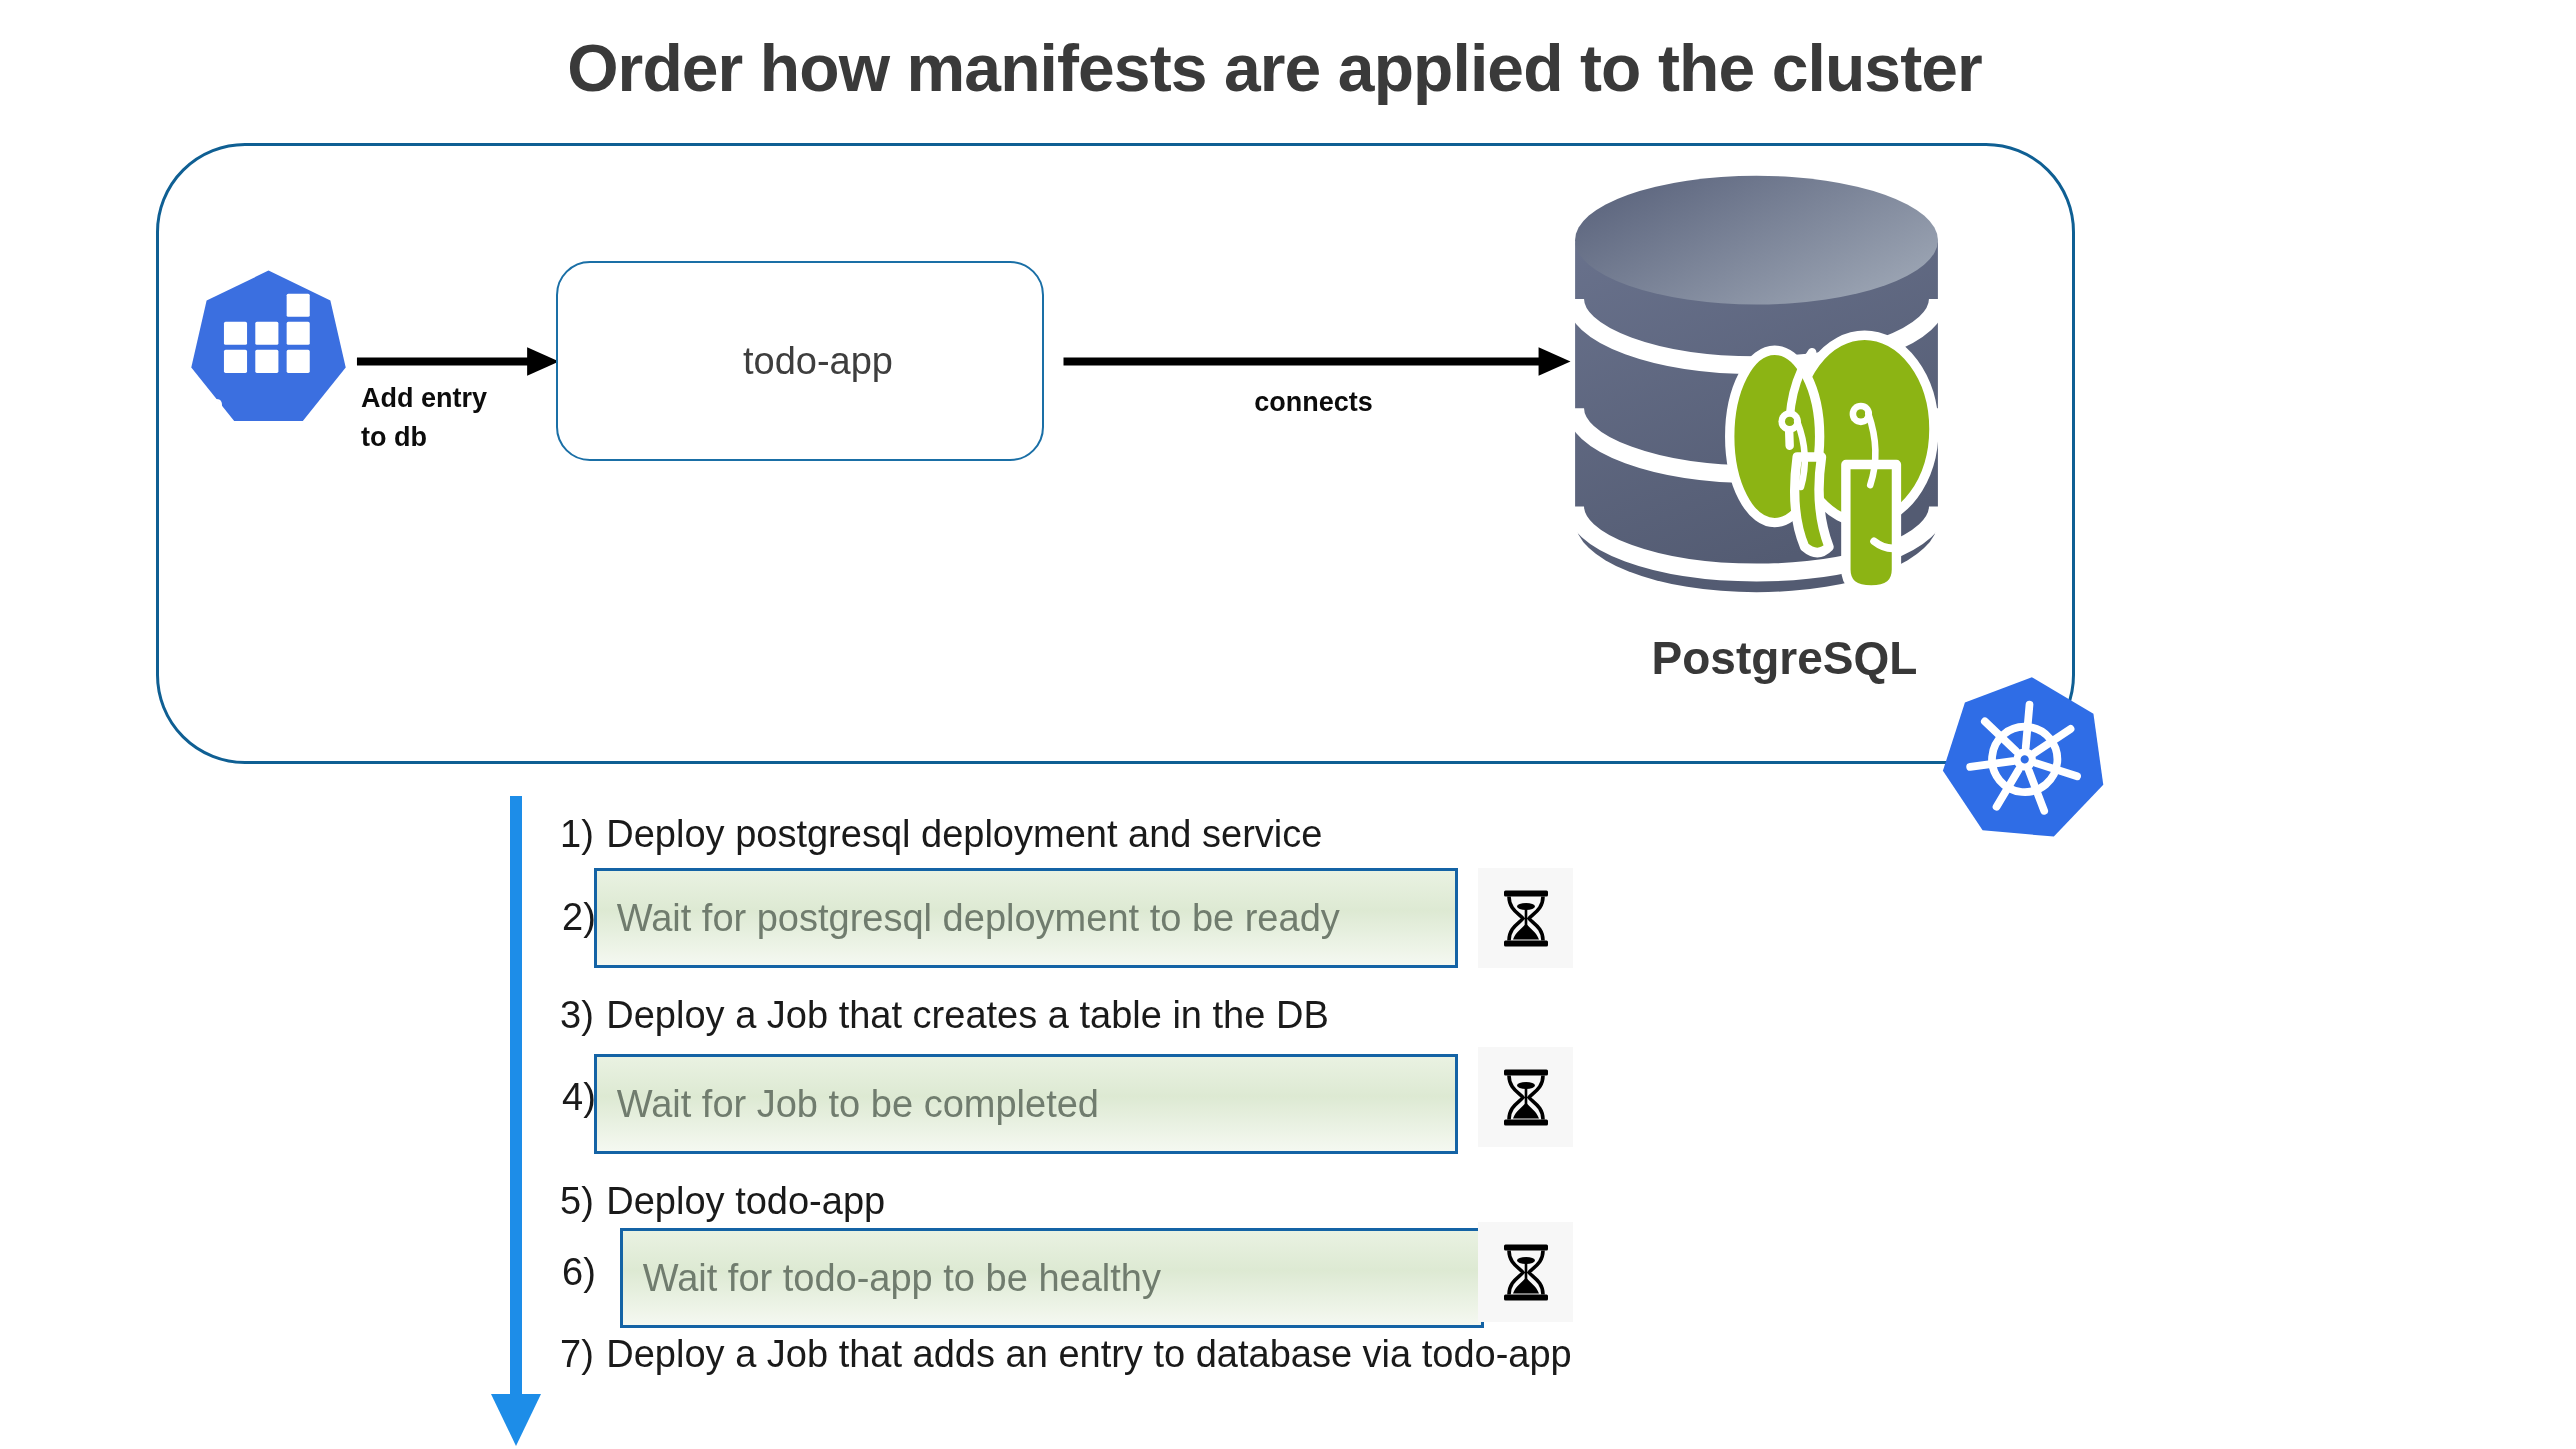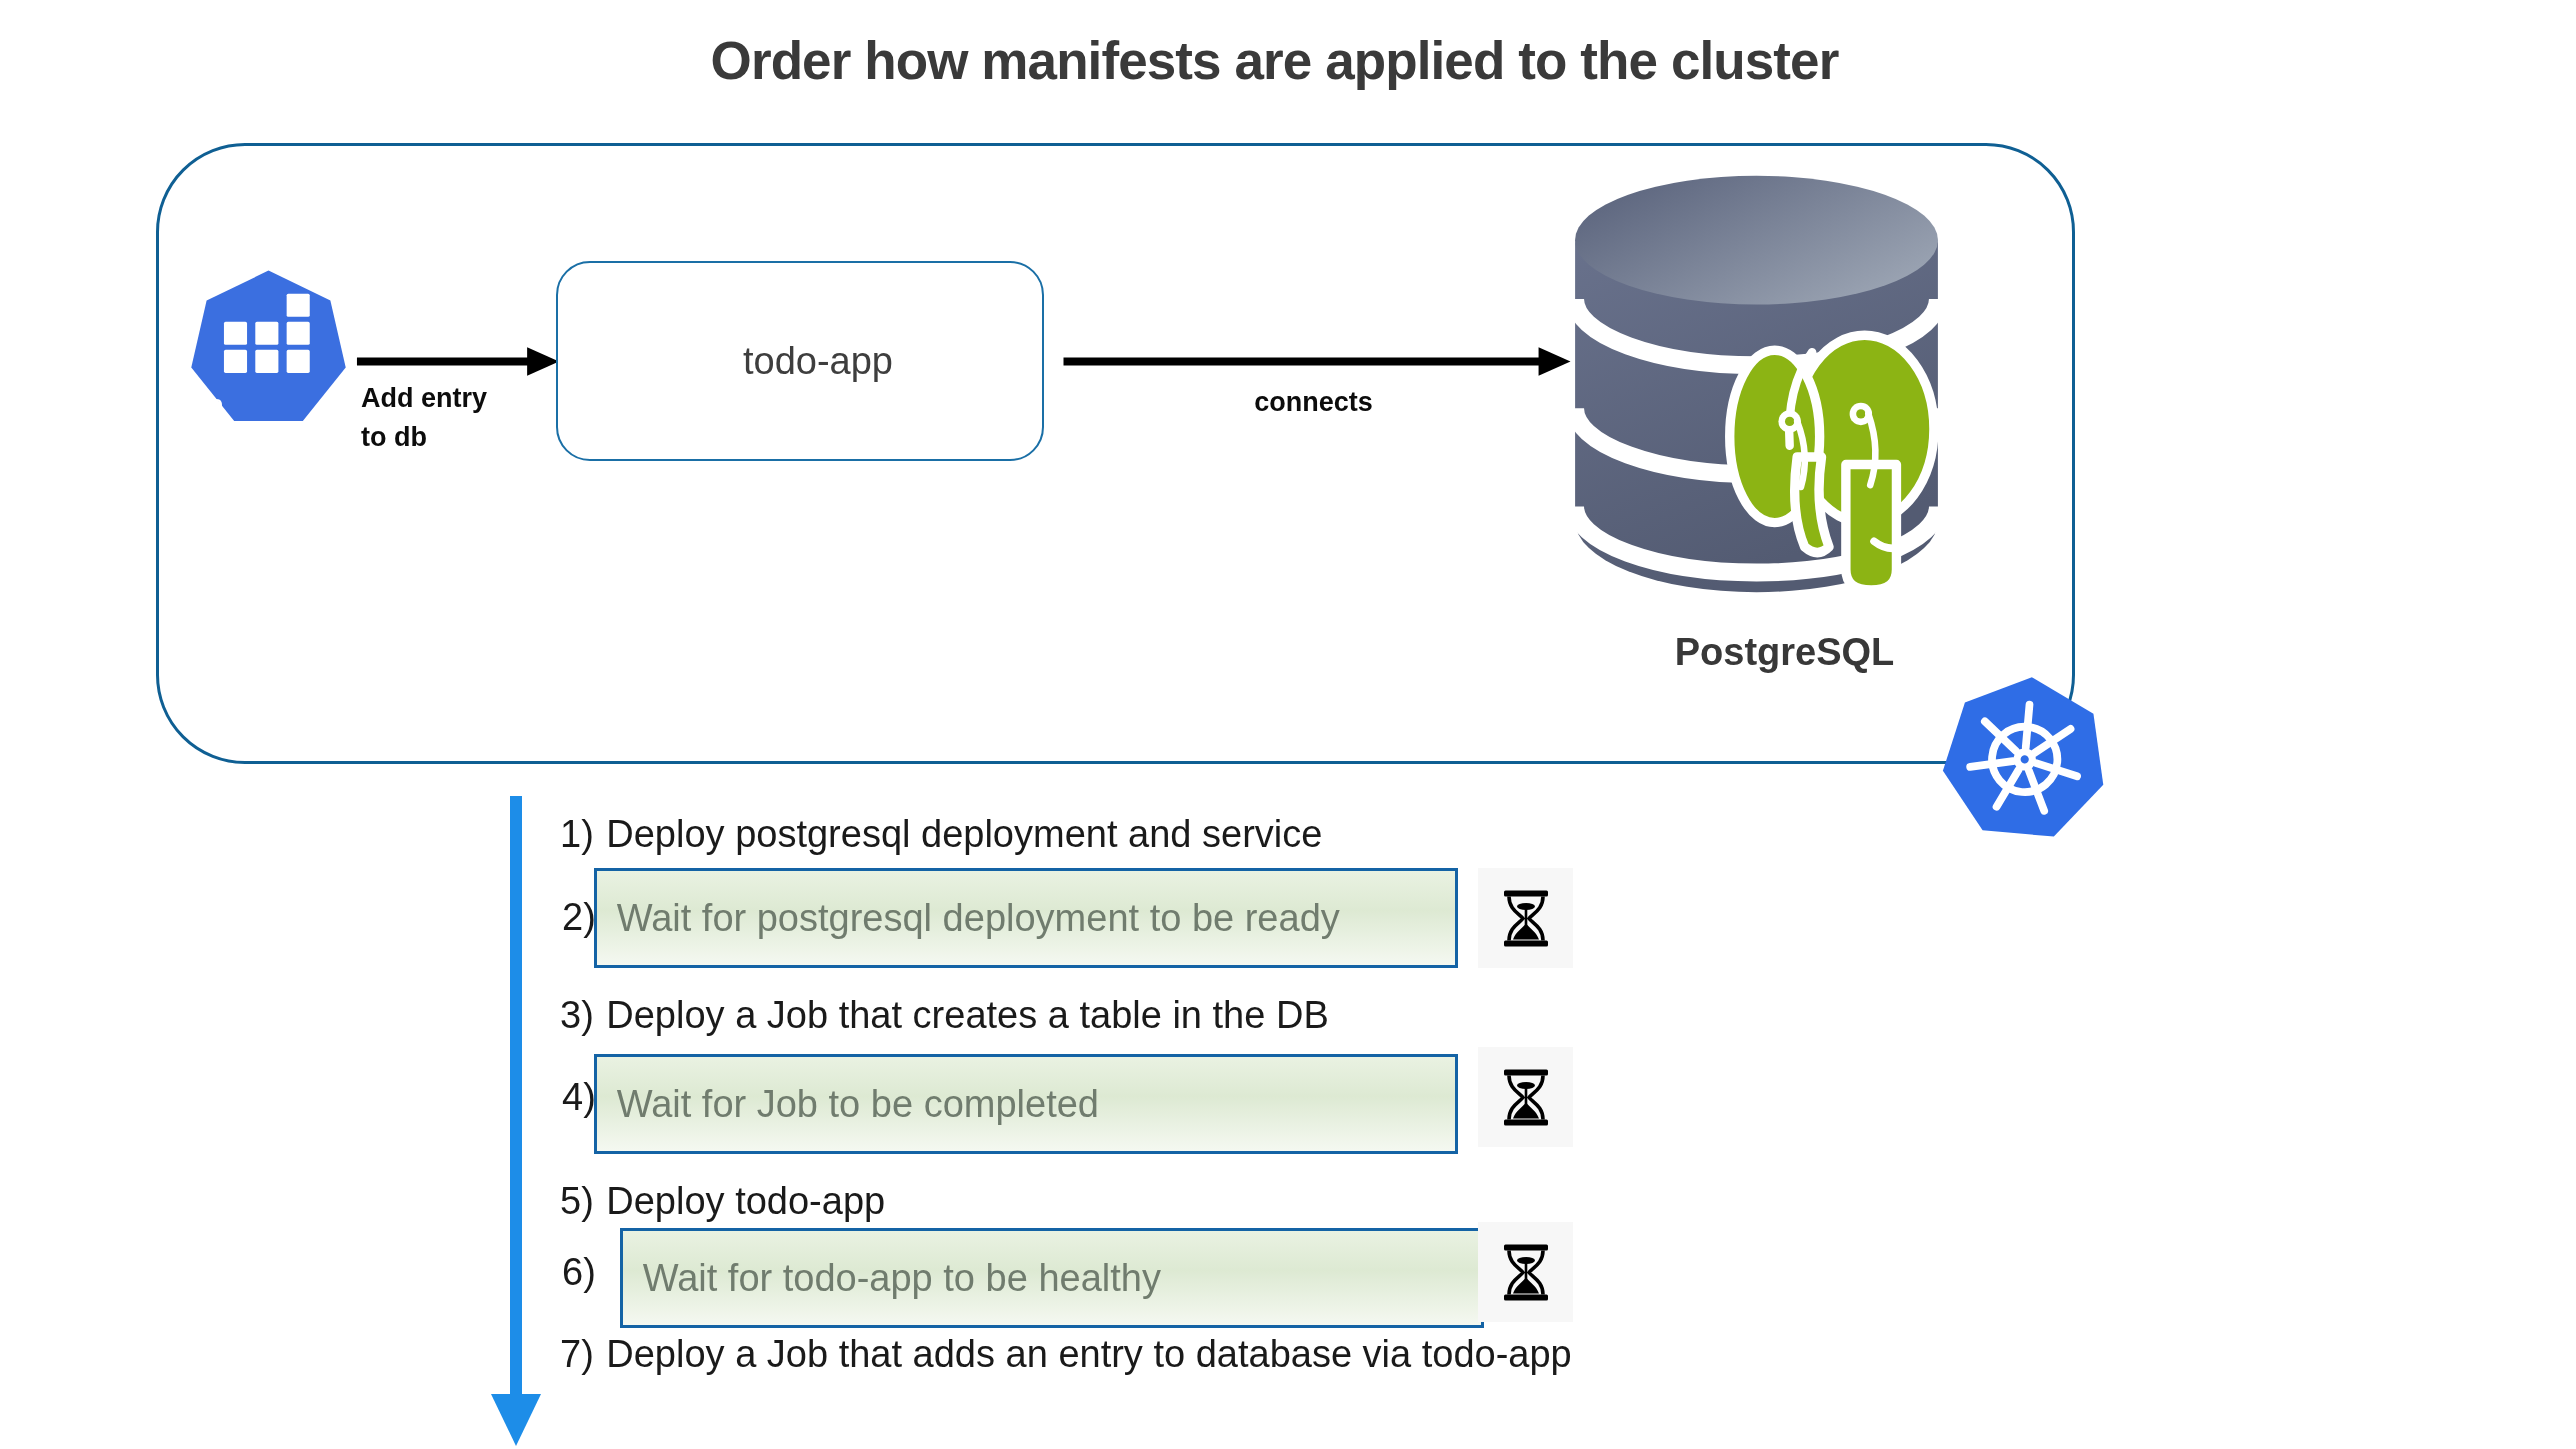--- a/index.html
+++ b/index.html
@@ -1,21 +1,21 @@
 <!DOCTYPE html>
 <html style="font-size:14.3px"><head>
 <meta charset="utf-8">
 <style>
   html,body{margin:0;padding:0;background:#ffffff;}
   body{font-family:"Liberation Sans","DejaVu Sans",sans-serif;}
   #canvas{position:relative;width:2576px;height:1449px;background:#fff;overflow:hidden;}
 
   .page-title{
     position:absolute;top:30px;left:0;width:2549px;text-align:center;
-    font-size:53px;font-weight:bold;letter-spacing:-0.9px;color:#3a3a3a;white-space:nowrap;
+    font-size:66px;font-weight:bold;letter-spacing:-0.9px;color:#3a3a3a;white-space:nowrap;
   }
 
   
   .cluster{
     position:absolute;left:156px;top:143px;width:1919px;height:621px;
     border:3.6px solid #0f5f93;border-radius:89px;box-sizing:border-box;background:#fff;
   }
 
   
   .job-icon{position:absolute;left:186px;top:258px;width:165px;height:179px;}
@@ -37,21 +37,21 @@
     border:2.7px solid #1a6fa6;border-radius:34px;background:#fff;
     display:flex;align-items:center;justify-content:center;padding-left:36px;
   }
   .todo-box .todo-label{font-size:38px;color:#3e3e3e;}
 
   
   .pg-cylinder{position:absolute;left:1572px;top:174px;width:369px;height:420px;}
   .pg-elephant{position:absolute;left:1712px;top:324px;width:249px;height:281px;}
   .pg-label{
     position:absolute;left:1628px;top:631px;width:313px;text-align:center;
-    font-size:38px;font-weight:bold;color:#383838;
+    font-size:46px;font-weight:bold;color:#383838;
   }
 
   
   .k8s-badge{position:absolute;left:1939px;top:673px;width:172px;height:166px;transform:rotate(5deg);}
 
   
   .timeline-line{position:absolute;left:510px;top:796px;width:11.6px;height:601px;background:#1d8de8;}
   .timeline-head{
     position:absolute;left:491px;top:1394px;width:0;height:0;
     border-left:25px solid transparent;border-right:25px solid transparent;

